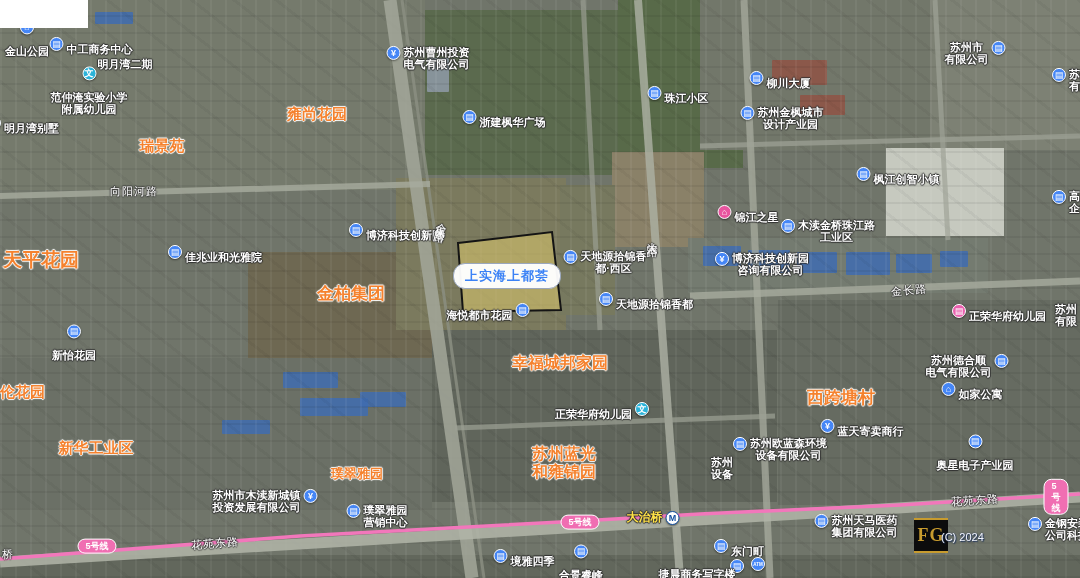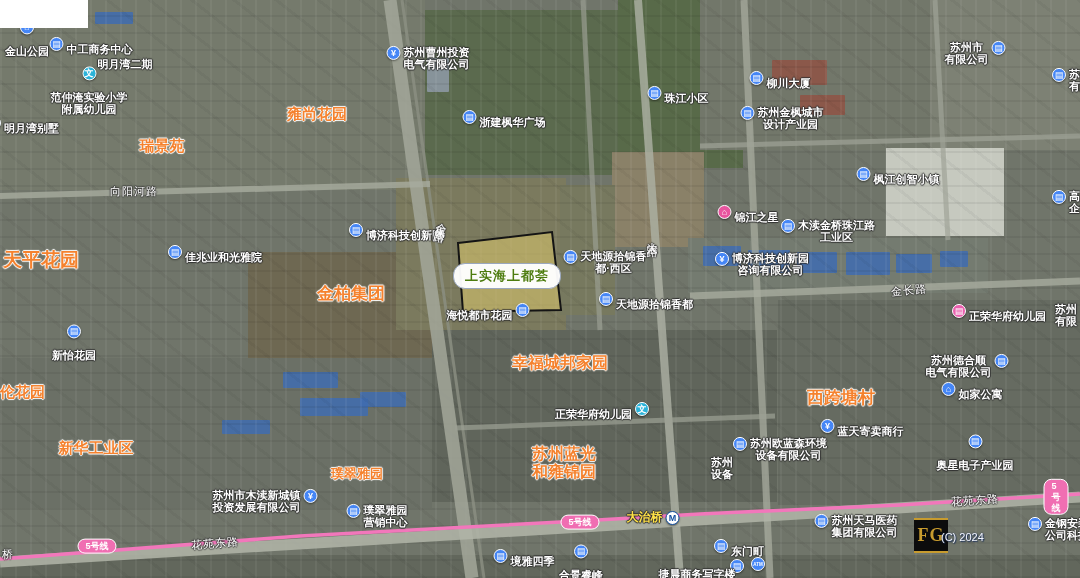--- a/index.html
+++ b/index.html
@@ -32,21 +32,21 @@
   .micon{width:14px;height:14px;min-width:14px;border-radius:50%;color:#fff;font-size:9px;
     display:flex;align-items:center;justify-content:center;border:1.5px solid #fff;
     box-sizing:border-box;box-shadow:0 1px 2px rgba(0,0,0,.45);font-weight:700;}
   .micon.metro{background:#fff !important;color:#1450a0;border-color:#1450a0;font-size:9px;}
   .micon.atm{font-size:4.5px;letter-spacing:0;}
   .badge{position:absolute;z-index:5;transform:translate(-50%,-50%);
     background:#f06eb2;color:#fff;font-size:9px;font-weight:700;border:1px solid #fff;
     border-radius:8px;padding:1px 7px;line-height:1.2;}
   #parcel-pill{position:absolute;left:507px;top:276px;transform:translate(-50%,-50%);z-index:6;
     background:rgba(255,255,255,.96);border:1px solid #9aa7be;border-radius:12px;
-    padding:3px 11px;color:#4d7c0f;font-size:13px;font-weight:700;letter-spacing:1px;}
+    padding:3px 11px;color:#3b82f6;font-size:13px;font-weight:700;letter-spacing:1px;}
   #blank-box{position:absolute;left:0;top:0;width:88px;height:28px;background:#fff;z-index:10;}
   #watermark{position:absolute;left:810px;top:546px;z-index:9;color:#e73a31;
     font-size:24px;font-weight:900;letter-spacing:0px;white-space:nowrap;
     text-shadow:1.5px 0 0 #fff,-1.5px 0 0 #fff,0 1.5px 0 #fff,0 -1.5px 0 #fff,1px 1px 0 #fff,-1px -1px 0 #fff;}
   #fg-logo{position:absolute;left:914px;top:518px;width:34px;height:31px;z-index:8;
     background:#0c0c0c;color:#c79b2e;display:flex;align-items:center;justify-content:center;
     font-family:"Liberation Serif","DejaVu Serif",serif;font-size:18px;font-weight:700;
     border-top:2px solid #c79b2e;border-bottom:2px solid #c79b2e;letter-spacing:1px;}
   #copyright{position:absolute;left:941px;top:531px;z-index:8;color:#f2f5ff;font-size:11px;
     text-shadow:0 0 2px rgba(30,50,90,.9),1px 1px 1px rgba(30,50,90,.9);}

